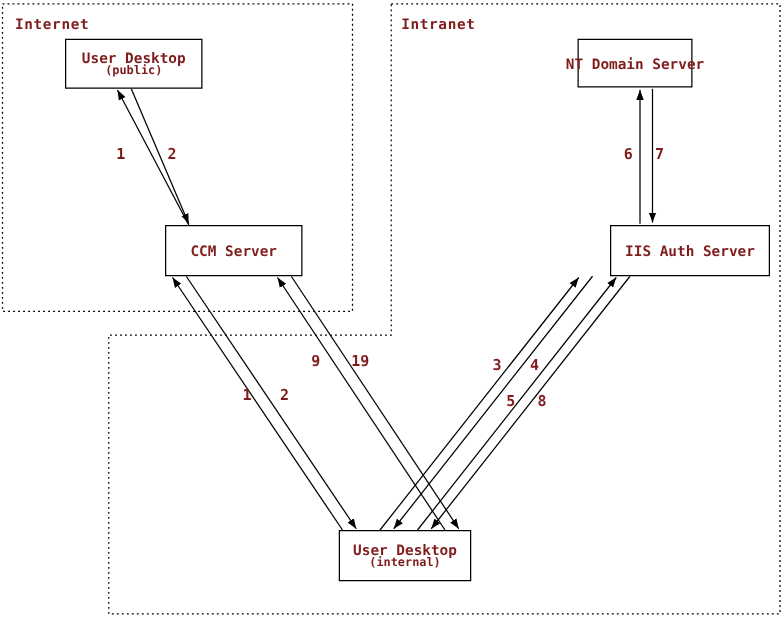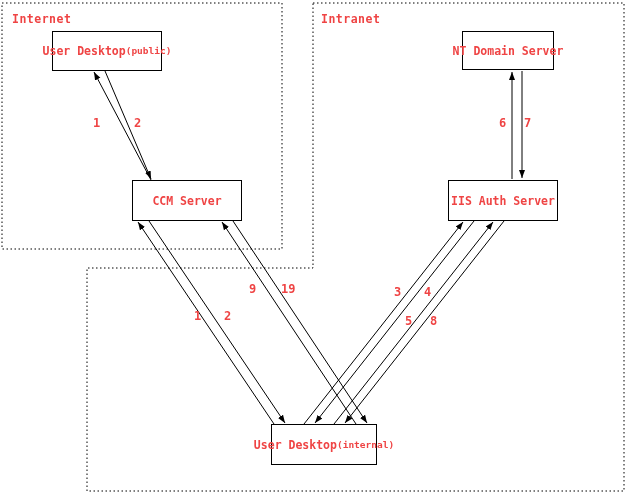--- a/index.html
+++ b/index.html
@@ -1,37 +1,37 @@
 <!DOCTYPE html>
 <html><head>
 <meta charset="utf-8">
 <style>
   html,body { margin:0; padding:0; background:#ffffff; }
   #diagram {
     position:relative;
     width:627px; height:497px;
     background:#ffffff;
     font-family:"DejaVu Sans Mono", monospace;
-    color:#ef4444;
+    color:#7f1d1d;
     overflow:hidden;
   }
   #wires { position:absolute; left:0; top:0; width:627px; height:497px; }
   .zone-label {
     position:absolute;
     font:bold 11.5px "DejaVu Sans Mono", monospace;
     letter-spacing:0.5px;
     white-space:nowrap;
   }
   .node {
     position:absolute;
     box-sizing:border-box;
     border:1px solid #000000;
     background:#ffffff;
     display:flex;
-    flex-direction:row;
+    flex-direction:column;
     align-items:center;
     justify-content:center;
     text-align:center;
   }
   .node .title {
     font:bold 11.5px/12px "DejaVu Sans Mono", monospace;
     white-space:nowrap;
   }
   .node .sub {
     font:bold 9.5px/10px "DejaVu Sans Mono", monospace;
@@ -86,21 +86,21 @@
   </div>
 
   <div class="node" style="left:132px; top:180px; width:110px; height:41px;">
     <span class="title">CCM Server</span>
   </div>
 
   <div class="node" style="left:462px; top:31px; width:92px; height:39px;">
     <span class="title">NT Domain Server</span>
   </div>
 
-  <div class="node" style="left:448px; top:180px; width:110px; height:41px;">
+  <div class="node" style="left:488px; top:180px; width:128px; height:41px;">
     <span class="title">IIS Auth Server</span>
   </div>
 
   <div class="node" style="left:271px; top:424px; width:106px; height:41px;">
     <span class="title">User Desktop</span>
     <span class="sub">(internal)</span>
   </div>
 
   <span class="elabel" style="left:93px;  top:117px;">1</span>
   <span class="elabel" style="left:134px; top:117px;">2</span>

